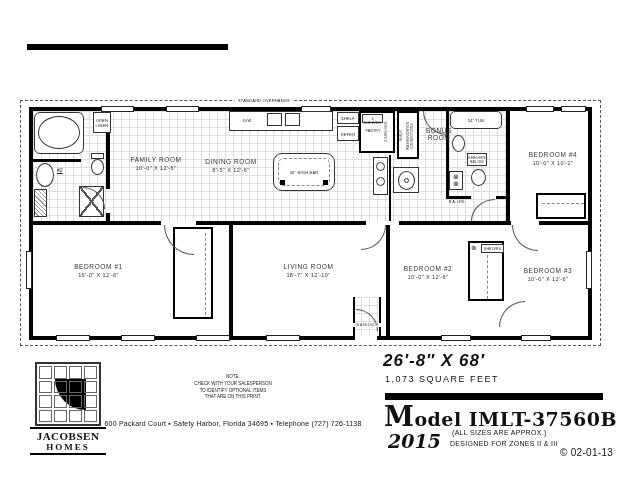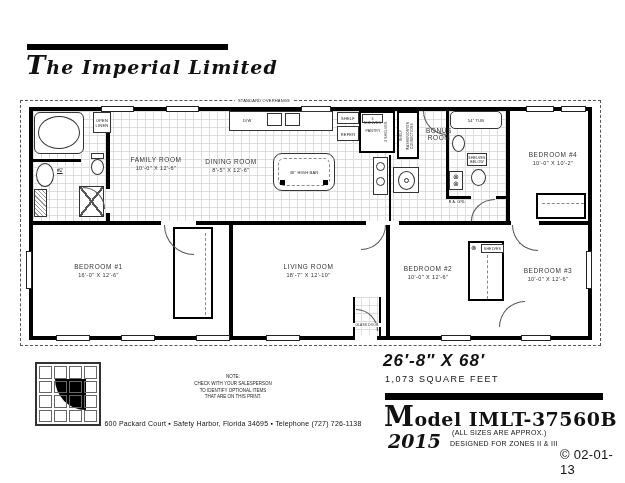--- a/index.html
+++ b/index.html
@@ -60,29 +60,28 @@
         font-size:17px;letter-spacing:1px;white-space:nowrap;}
   .sqft{left:385px;top:374px;font-size:9px;letter-spacing:1.5px;}
   .specbar{left:385px;top:393px;width:218px;height:7px;background:#000;}
   .model{left:384px;top:401px;font-family:"DejaVu Serif",serif;font-weight:bold;font-size:19px;
          letter-spacing:0.5px;white-space:nowrap;}
   .model::first-letter{font-size:27px;}
   .year{left:388px;top:430px;font-family:"DejaVu Serif",serif;font-weight:bold;font-style:italic;
         font-size:19px;}
   .approx{left:452px;top:429px;font-size:7px;letter-spacing:0.3px;}
   .zones{left:450px;top:440px;font-size:7px;letter-spacing:0.3px;}
-  .copy{left:560px;top:447px;font-size:13px;letter-spacing:0.3px;}
+  .copy{left:560px;top:447px;font-size:10px;letter-spacing:0.3px;}
 </style>
 </head>
 <body>
 
 <div class="sheet">
 
   <div class="a titlebar"></div>
-  <div class="a title">The Imperial Limited</div>
 
   <div class="a plan">
     <div class="a outerwall"></div>
 
     <div class="a tile" style="left:12px;top:10px;width:473px;height:110px;"></div>
     <div class="a tile" style="left:332px;top:196px;width:28px;height:39px;"></div>
 
     <div class="a wall" style="left:12px;top:120px;width:128px;height:4px;"></div>
     <div class="a wall" style="left:175px;top:120px;width:170px;height:4px;"></div>
     <div class="a wall" style="left:378px;top:120px;width:112px;height:4px;"></div>
@@ -254,20 +253,24 @@
       <div class="lc"></div>
         <div class="lc"></div>
         <div class="lc"></div>
         <div class="lc"></div>
       <div class="lc"></div>
         <div class="lc"></div>
         <div class="lc"></div>
         <div class="lc"></div>
     </div>
   </div>
+  <div class="a logotext">
+    <span class="l1">JACOBSEN</span>
+    <span class="l2">HOMES</span>
+  </div>
 
   <div class="a note">
     <div>NOTE:</div>
     <div>CHECK WITH YOUR SALESPERSON</div>
     <div>TO IDENTIFY OPTIONAL ITEMS</div>
     <div>THAT ARE ON THIS PRINT.</div>
   </div>
 
   <div class="a addr">600 Packard Court ▪ Safety Harbor, Florida 34695 ▪ Telephone (727) 726-1138</div>
 

